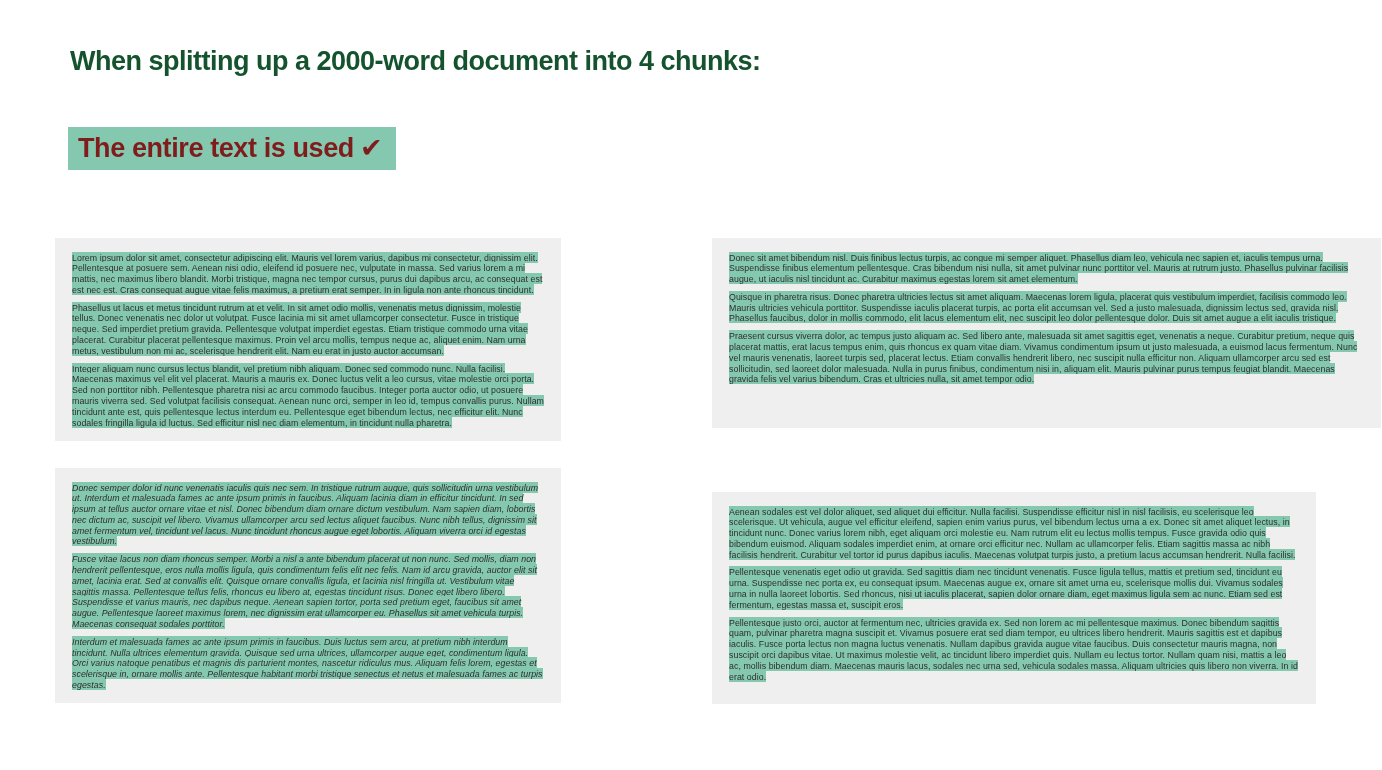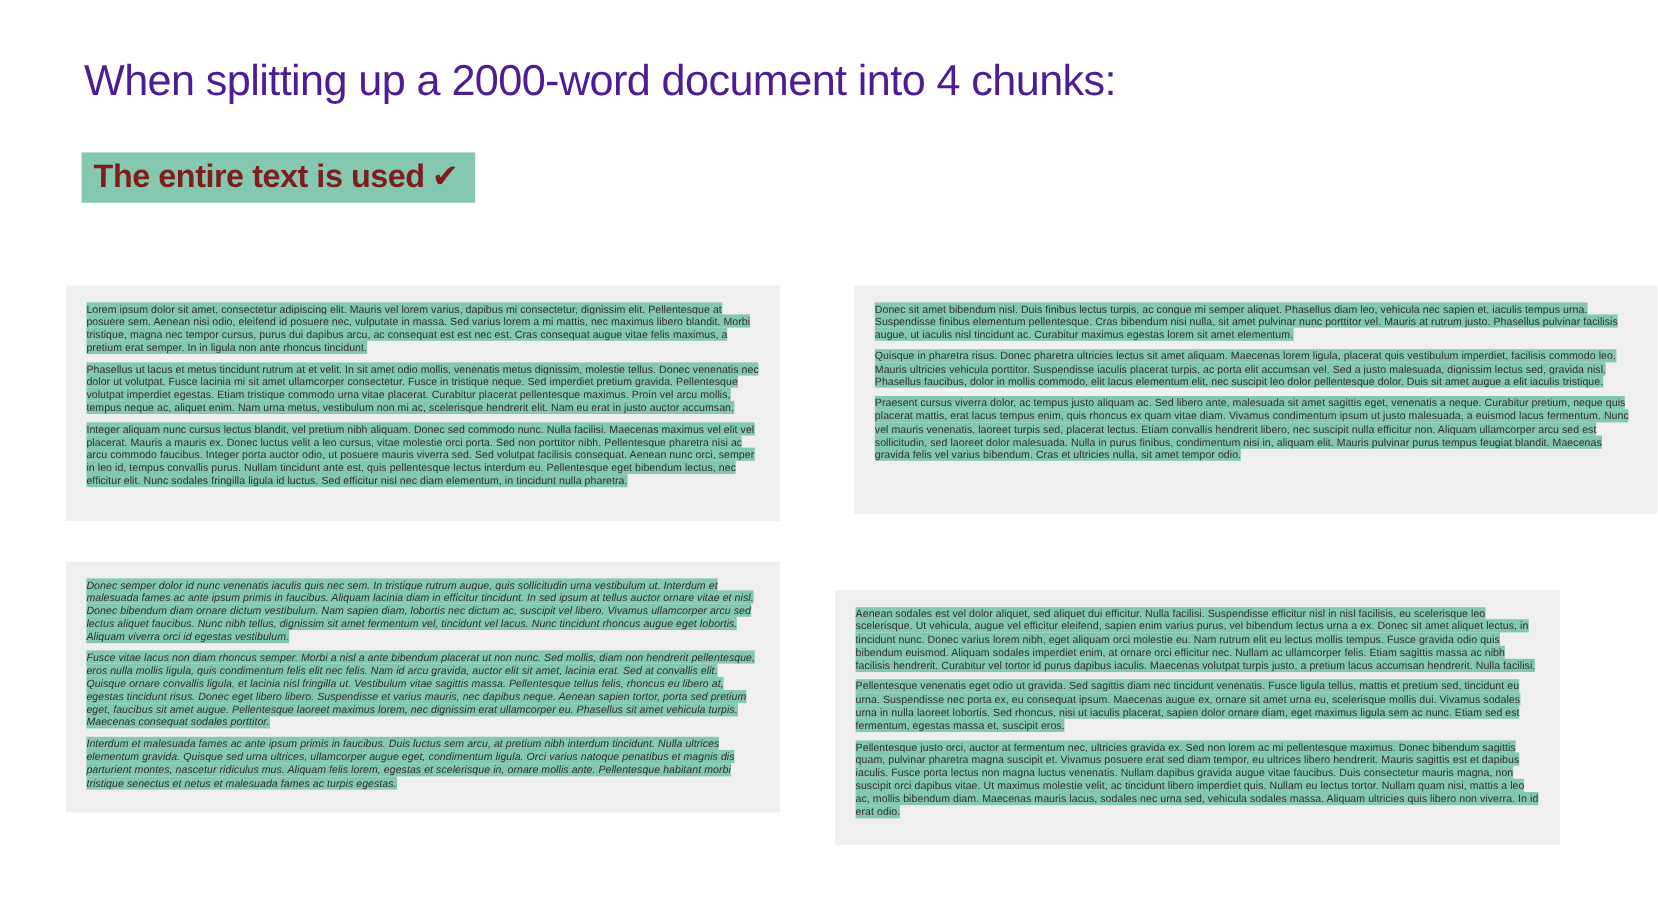--- a/index.html
+++ b/index.html
@@ -11,65 +11,65 @@
     width: 1382px;
     height: 770px;
     background: #ffffff;
     overflow: hidden;
   }
 
   .title {
     position: absolute;
     left: 70px;
     top: 46px;
-    font-size: 36px;
-    font-weight: normal;
+    font-size: 27px;
+    font-weight: bold;
     letter-spacing: -0.5px;
-    color: #4c1d95;
+    color: #14532d;
     white-space: nowrap;
   }
 
   .subtitle {
     position: absolute;
     left: 68px;
     top: 127px;
     display: inline-block;
     background: var(--hl, #85c8b0);
     color: #7f1d1d;
     font-size: 27px;
     font-weight: bold;
     letter-spacing: -0.4px;
     padding: 5px 14px 6px 10px;
     white-space: nowrap;
   }
   .subtitle .check { font-family: "DejaVu Sans", sans-serif; margin-left: 6px; }
 
   .panel {
     position: absolute;
-    width: 595px;
+    width: 506px;
     background: var(--panel-bg, #efefef);
     padding: 14px 17px 13px 17px;
     font-size: 8.8px;
     line-height: 10.8px;
     color: #2e2e2e;
     letter-spacing: 0.05px;
   }
   .panel p { margin: 0 0 7px 0; }
   .panel p:last-child { margin-bottom: 0; }
   .hl {
     background: var(--hl, #85c8b0);
     padding: 0.5px 0;
     -webkit-box-decoration-break: clone;
     box-decoration-break: clone;
   }
 
   #panel-1 { left: 55px;  top: 238px; min-height: 196px; }
   #panel-2 { left: 712px; top: 238px; width: 669px; min-height: 190px; }
   #panel-3 { left: 55px;  top: 468px; min-height: 209px; font-style: italic; }
-  #panel-4 { left: 696px; top: 492px; width: 604px; min-height: 212px; }
+  #panel-4 { left: 712px; top: 492px; width: 604px; min-height: 212px; }
 </style>
 </head>
 <body>
 
 <div class="slide">
 
   <h1 class="title">When splitting up a 2000-word document into 4 chunks:</h1>
 
   <div class="subtitle">
     <span>The entire text is used</span><span class="check">✔</span>

